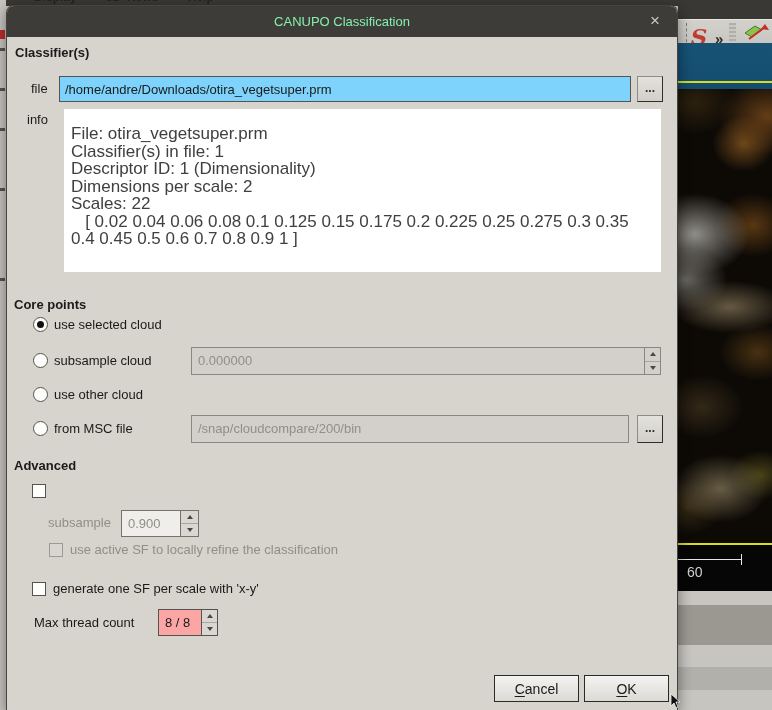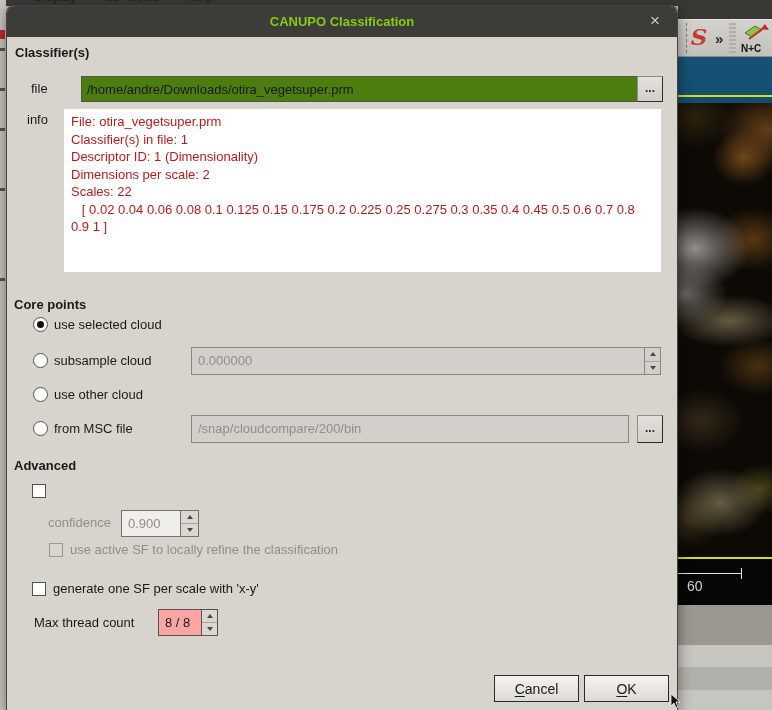--- a/index.html
+++ b/index.html
@@ -28,21 +28,21 @@
         border-bottom:1px solid #8f8c86; display:flex; align-items:center; }
   .icon-s { width:26px; height:30px; margin-left:8px; border-left:1px dashed #7a7772;
         color:#c23a30; font-family:"DejaVu Serif",serif; font-style:italic; font-weight:bold;
         font-size:23px; line-height:28px; text-align:center; }
   .icon-overflow { color:#2c2b28; font-weight:bold; font-size:15px; margin-left:4px; }
   .tb-sep { width:7px; height:30px; margin-left:6px;
         background:repeating-linear-gradient(#aaa7a2 0 2px, #c9c6c1 2px 4px); opacity:.8; }
   .icon-nc { position:relative; width:32px; height:32px; margin-left:4px; }
   .icon-nc .nc-label { position:absolute; left:1px; bottom:0px; font-size:10px; font-weight:bold; color:#14120f; }
 
-  .bg-viewport { position:absolute; left:0; top:57px; width:94px; height:548px;
+  .bg-viewport { position:absolute; left:0; top:43px; width:94px; height:548px;
         background:linear-gradient(#175275 0%, #114a6b 12%, #0e4361 20%, #0d3f5c 30%);text-align:center; }
   .yline { position:absolute; left:0; width:94px; height:2px; background:#d9da22; }
   .yline.top { top:38px; } .yline.bottom { top:500px; }
   .pointcloud { position:absolute; left:0; top:46px; width:94px; height:454px;
      background:
        radial-gradient(60px 45px at 18% 3%, rgba(46,34,14,.95), transparent 70%),
        radial-gradient(70px 55px at 95% 6%, rgba(122,74,26,.8), transparent 70%),
        radial-gradient(45px 40px at 70% 12%, rgba(150,96,34,.7), transparent 70%),
        radial-gradient(80px 60px at 18% 32%, rgba(158,156,150,.9), transparent 68%),
        radial-gradient(60px 45px at 8% 42%, rgba(120,118,112,.85), transparent 70%),
@@ -65,33 +65,33 @@
   .stripe.s2 { top:40px; height:22px; background:#c7c5c0; }
   .stripe.s3 { top:62px; height:23px; background:#b2b0ab; }
   .stripe.s4 { top:85px; height:20px; background:#c7c5c0; }
 
   
   #dialog { position:absolute; left:6px; top:5px; width:672px; height:705px;
         background:#d7d4ce; border:1px solid #454440; border-bottom:none;
         border-radius:8px 8px 0 0; box-shadow:0 3px 14px rgba(0,0,0,.45); z-index:5; overflow:hidden; }
   .titlebar { position:absolute; left:0; top:0; width:100%; height:31px; background:#3d3c38;
         display:flex; align-items:center; justify-content:center; }
-  .titlebar .title { color:#84cc16; font-weight:bold; font-size:13px; }
+  .titlebar .title { color:#86efac; font-weight:normal; font-size:13px; }
   .titlebar .close { position:absolute; right:11px; top:4px; color:#c9c8c5; font-size:17px;
         line-height:22px; width:22px; text-align:center; cursor:default; }
 
   .lbl { position:absolute; font-size:13px; color:#1a1a18; white-space:nowrap; }
   .hdr { font-weight:bold; }
   .dis { color:#918e88 !important; }
   .bold { font-weight:bold; }
 
   input.txt { position:absolute; font-family:inherit; font-size:13px; color:#1a1a18;
-        background:#4d7c0f; border:1px solid #55534e; padding:11px 5px; outline:none;margin-left:22px; }
+        background:#7dd3fc; border:1px solid #55534e; padding:11px 5px; outline:none; }
   .infobox { position:absolute; left:57px; top:103px; width:597px; height:163px; background:#ffffff;
-        font-size:13px; line-height:17.5px; color:#b91c1c; padding:4px 7px;
+        font-size:17px; line-height:17.5px; color:#404040; padding:16px 7px;
         white-space:pre-wrap; overflow:hidden; }
 
   .radio { position:absolute; width:15px; height:15px; border-radius:50%;
         border:1px solid #55534e; background:#fdfdfc; }
   .radio.sel::after { content:""; position:absolute; left:3px; top:3px; width:7px; height:7px;
         border-radius:50%; background:#111; }
   .cb { position:absolute; width:14px; height:14px; border:1px solid #55534e; background:#fdfdfc; }
   .cb.disabled { border-color:#9c9993; background:#d9d6d1; }
 
   .field { position:absolute; border:1px solid #8a8781; background:#d3d0cb; color:#918e88;
@@ -221,21 +221,21 @@
     <div class="lbl" style="left:47px; top:415px; line-height:15px">from MSC file</div>
     <div class="field" style="left:184px; top:409px; width:438px; height:28px; line-height:26px">
       <span>/snap/cloudcompare/200/bin</span>
     </div>
     <div class="browse" style="left:630px; top:409px; height:28px; line-height:24px">...</div>
 
     <div class="lbl hdr" style="left:7px; top:452px">Advanced</div>
 
     <div class="cb" style="left:25px; top:478px"></div>
 
-    <div class="lbl dis" style="left:41px; top:504px; line-height:26px">confidence</div>
+    <div class="lbl dis" style="left:41px; top:504px; line-height:26px">subsample</div>
     <div class="field" style="left:114px; top:504px; width:78px; height:27px; line-height:25px; background:#efeeea; border-color:#75726c">
       <span>0.900</span>
       <div class="spinner" style="width:18px; background:#dad7d2; border-left-color:#75726c">
         <div class="half up">
             <div class="tri-up"></div>
           </div>
         <div class="half">
             <div class="tri-down"></div>
           </div>
       </div>

